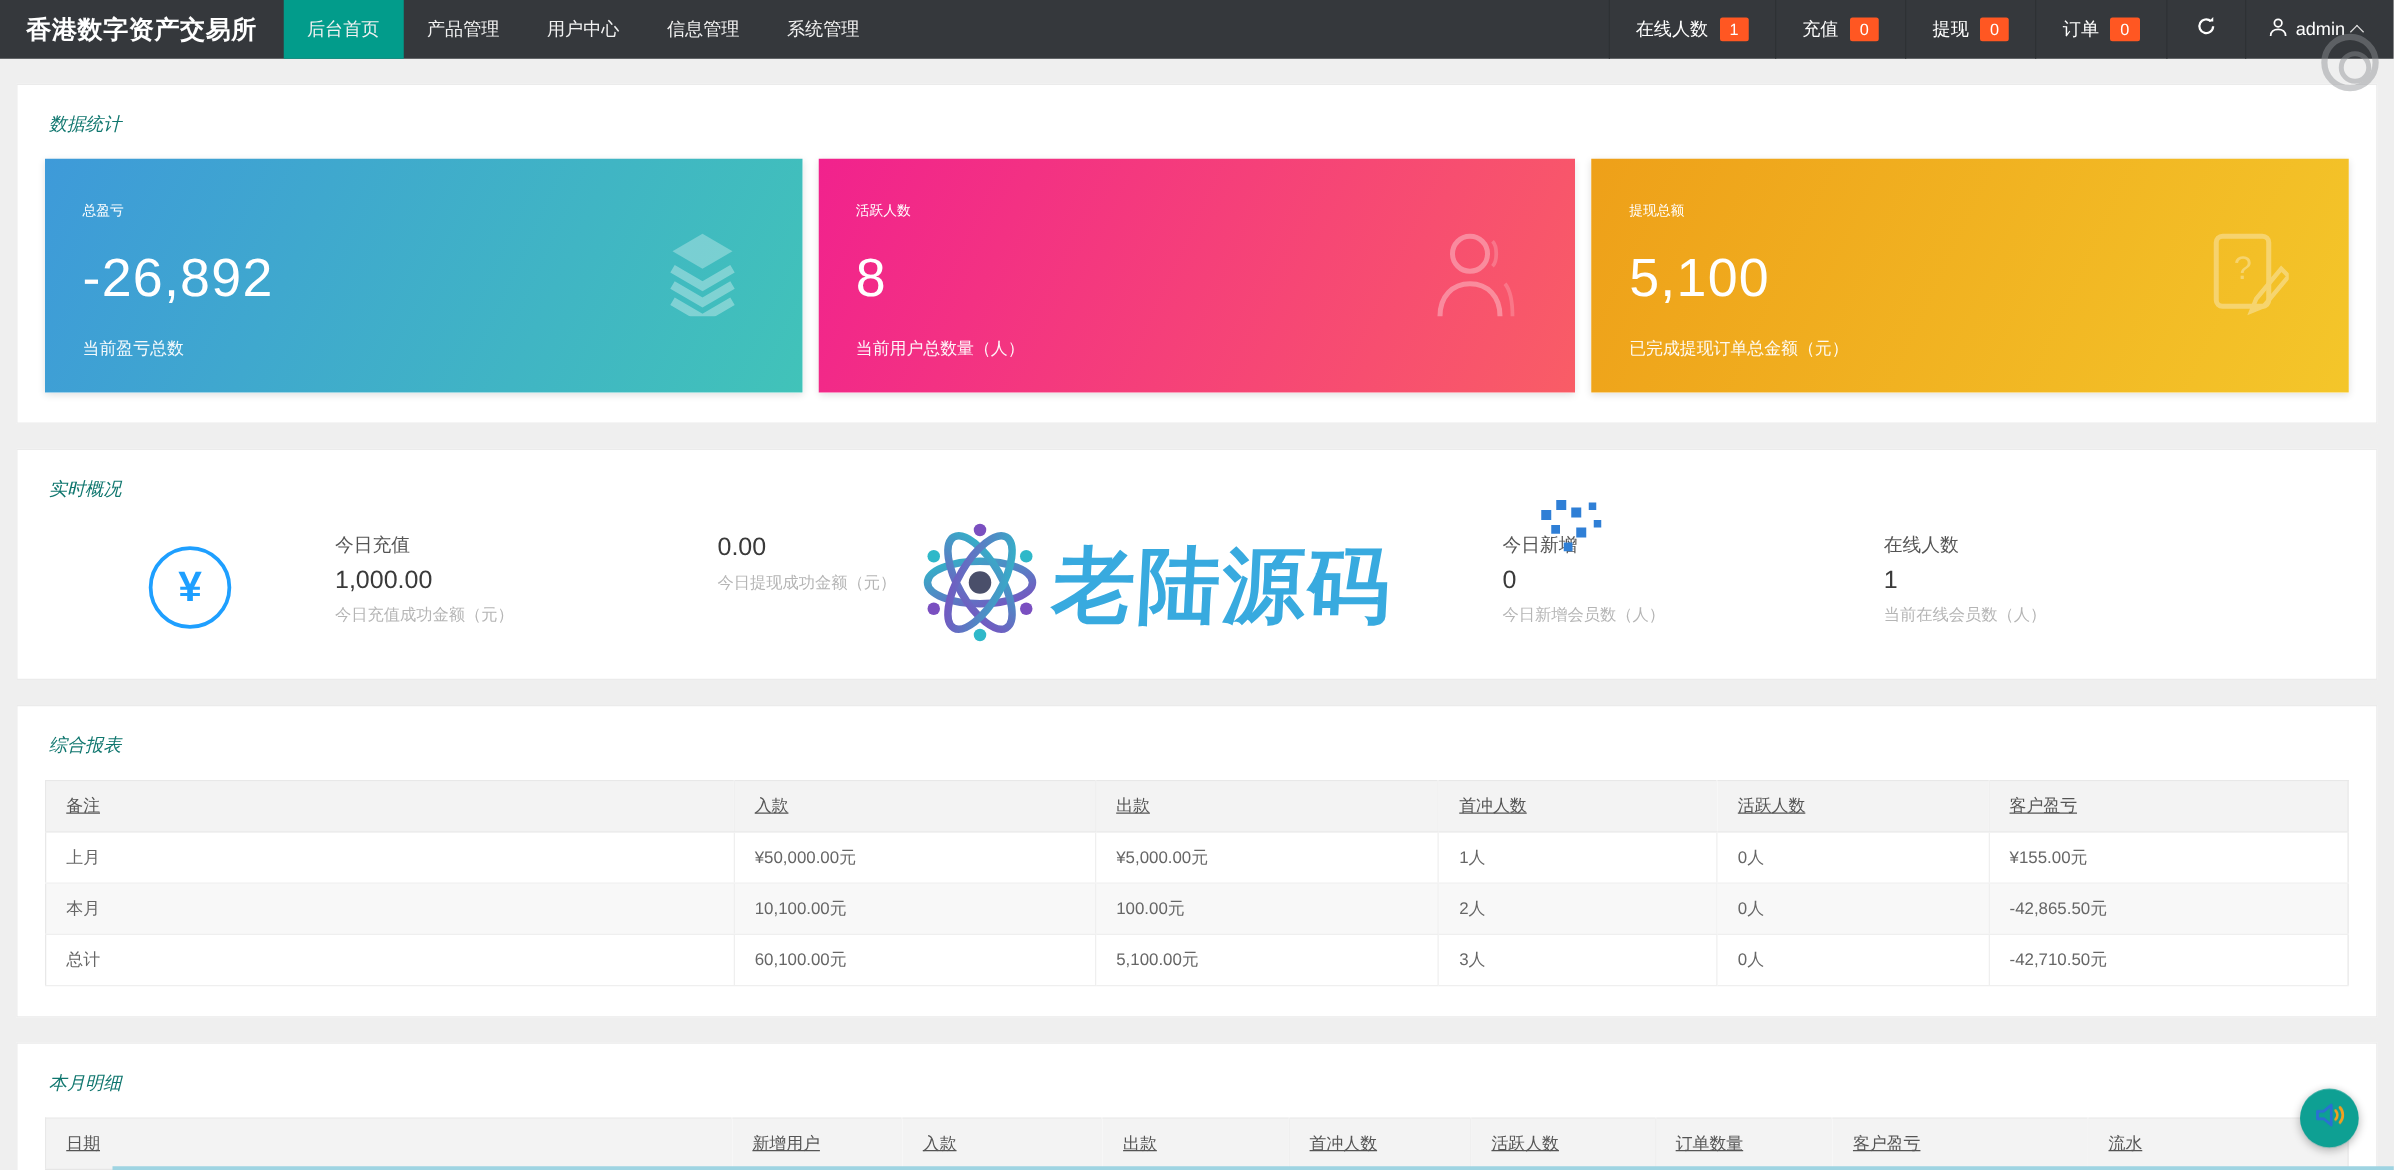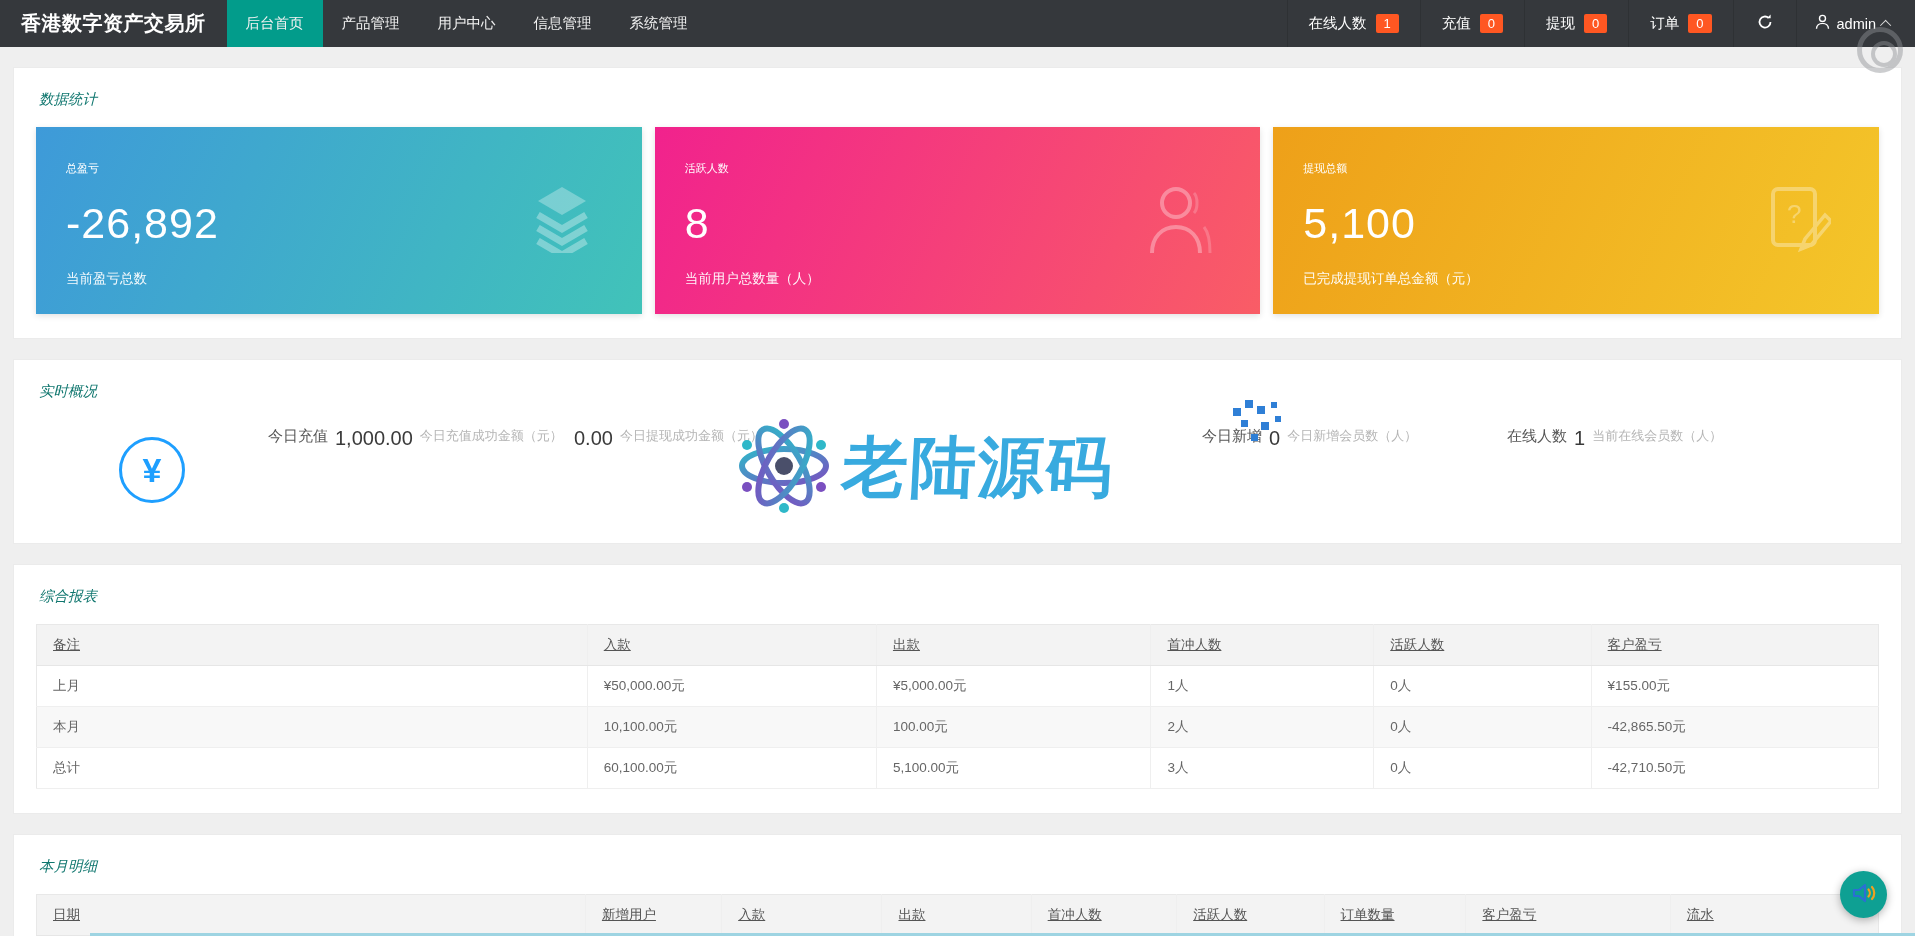--- a/index.html
+++ b/index.html
@@ -34,21 +34,21 @@
   .card-value { font-size:43px; font-weight:400; letter-spacing:1px; line-height:1; }
   .card-sub { font-size:13.5px; opacity:.95; }
   .card-icon { position:absolute; right:48px; top:58px; opacity:.33; }
 
   
   .realtime { position:relative; padding-bottom:40px; }
   .rt-row { display:flex; align-items:flex-start; padding-top:8px; }
   .rt-icon-wrap { width:232px; display:flex; justify-content:center; padding-top:10px; }
   .yen-circle { width:66px; height:66px; border:3px solid #1e9fff; border-radius:50%;
     display:flex; align-items:center; justify-content:center; font-size:34px; font-weight:bold; color:#1e9fff; }
-  .rt-item { display:flex; flex-direction:row; gap:7px; }
+  .rt-item { display:flex; flex-direction:column; gap:7px; }
   .rt-item.w1 { width:306px; } .rt-item.w2 { width:628px; } .rt-item.w3 { width:305px; }
   .rt-label { font-size:15px; color:#555; }
   .rt-value { font-size:20px; color:#3a3a3a; }
   .rt-desc { font-size:13px; color:#b5b5b5; }
   .watermark { position:absolute; left:722px; top:58px; display:flex; align-items:center; gap:10px; pointer-events:none; }
   .wm-text { font-size:66px; font-weight:800; color:#38aadf; letter-spacing:2px;
     text-shadow:2px 2px 0 rgba(255,255,255,.85); transform:skewX(-3deg); }
   .wm-pixels { position:absolute; left:495px; top:-18px; }
 
   

